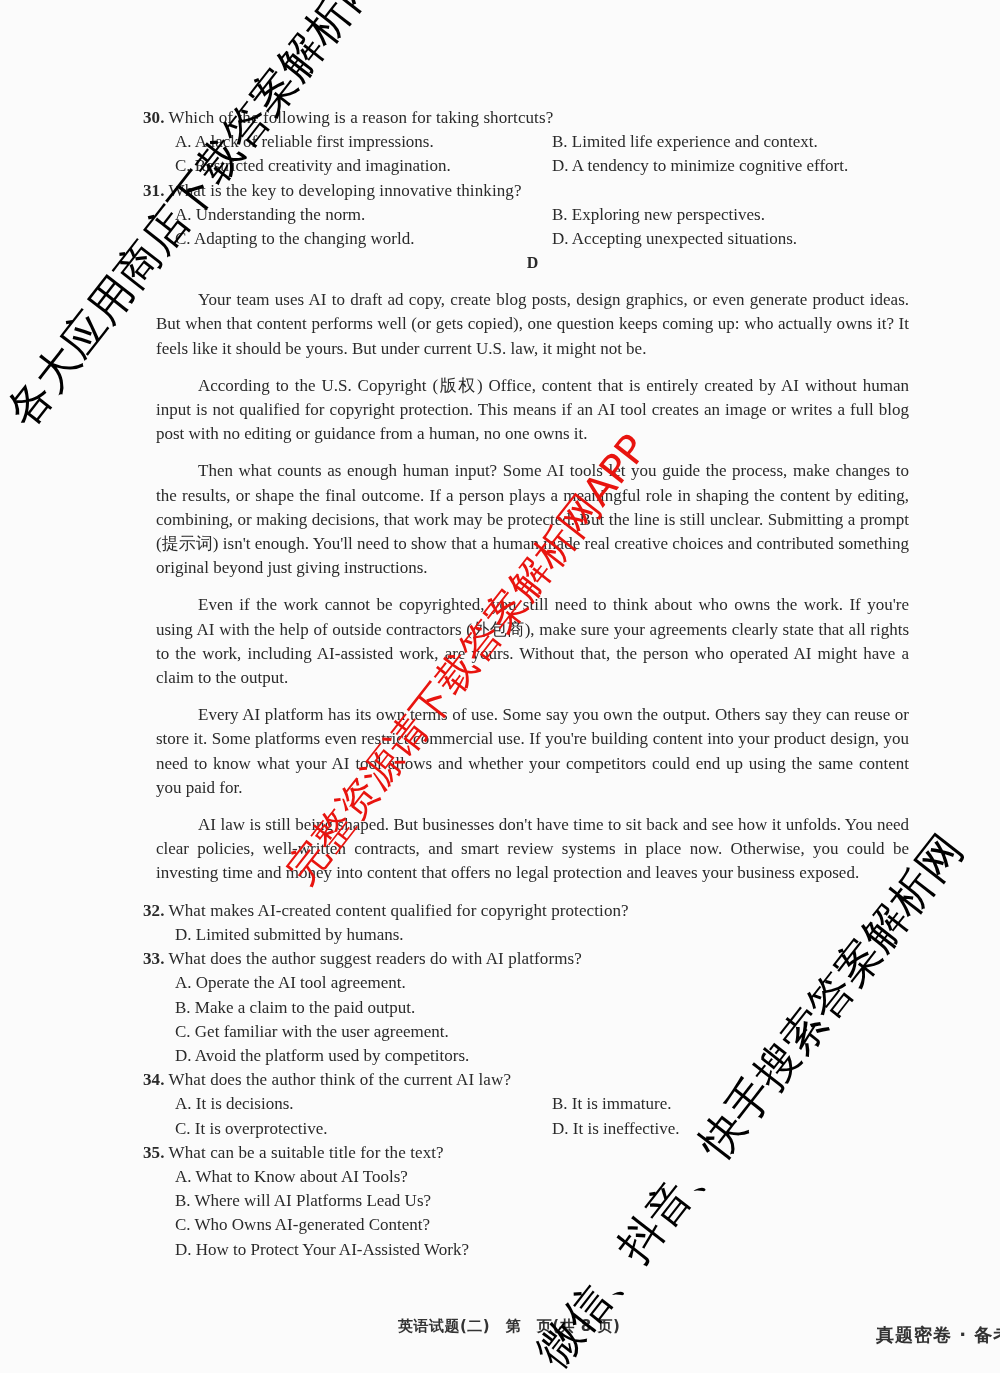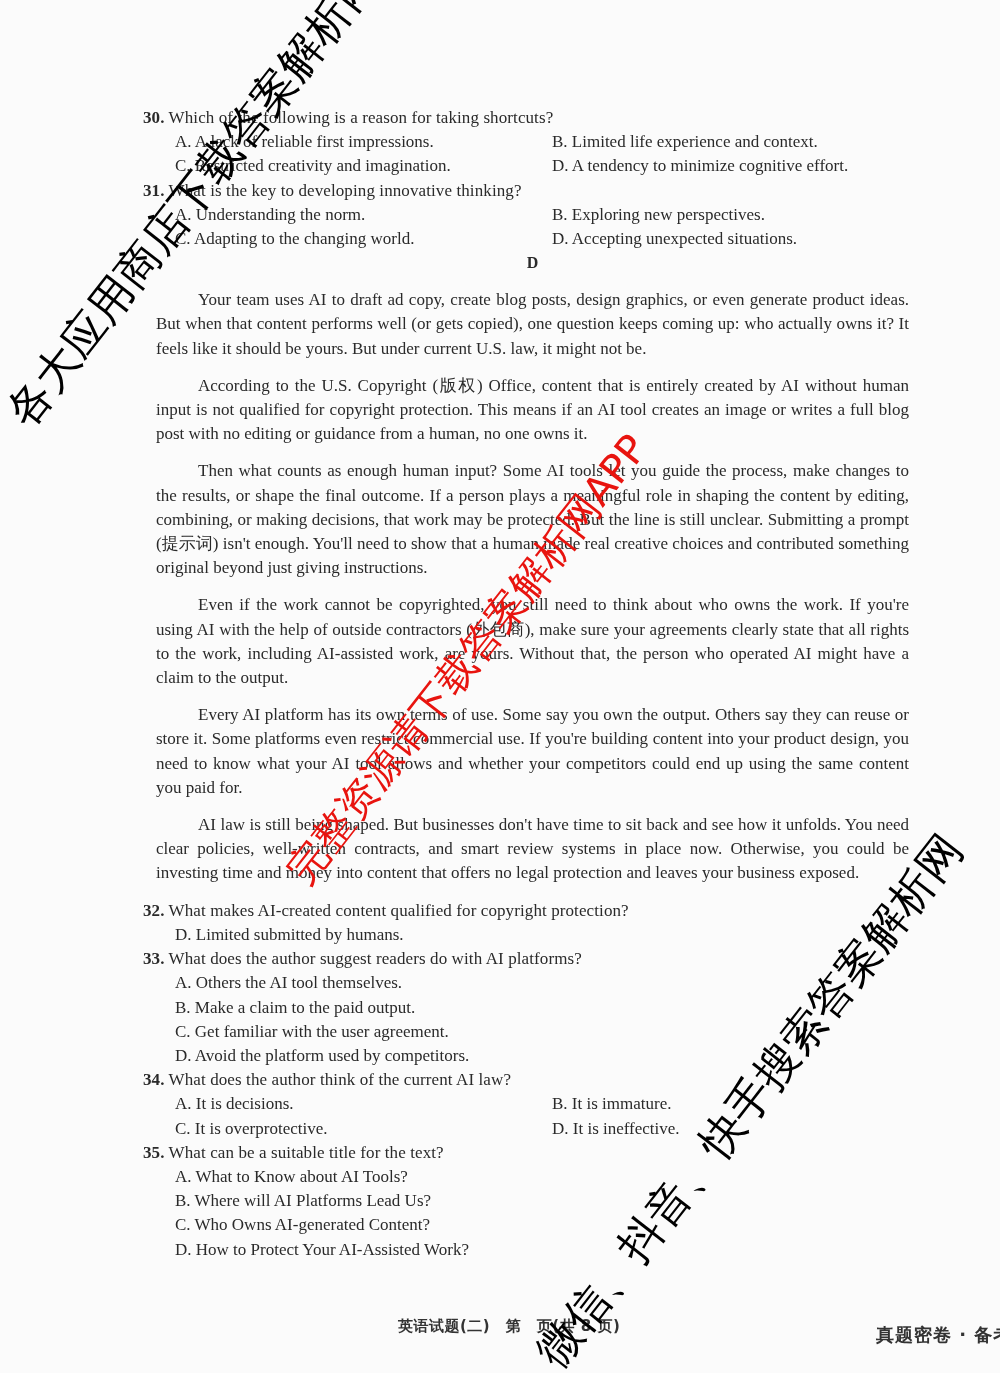--- a/index.html
+++ b/index.html
@@ -75,21 +75,21 @@
     <div class="row2">
       <span>D. Limited submitted by humans.</span>
     </div>
   </div>
 
   <div class="q">
     <span class="num">33.</span>
     <span>What does the author suggest readers do with AI platforms?</span>
   </div>
   <div class="opts">
-    <div class="row1">A. Others the AI tool themselves.</div>
+    <div class="row1">A. Operate the AI tool agreement.</div>
     <div class="row1">B. Make a claim to the paid output.</div>
     <div class="row1">C. Get familiar with the user agreement.</div>
     <div class="row1">D. Avoid the platform used by competitors.</div>
   </div>
 
   <div class="q">
     <span class="num">34.</span>
     <span>What does the author think of the current AI law?</span>
   </div>
   <div class="opts">

